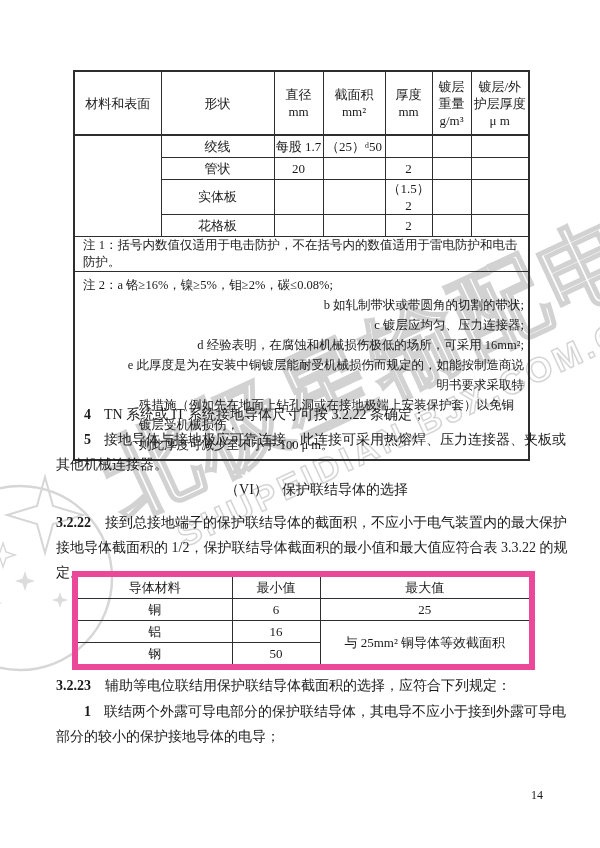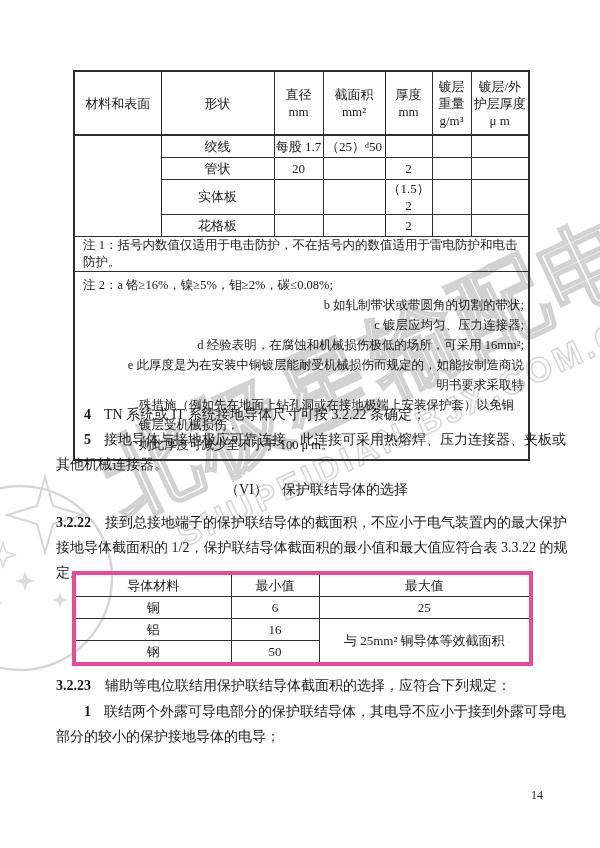--- a/index.html
+++ b/index.html
@@ -25,21 +25,21 @@
   .t1 th,.t1 td{border:1px solid #2e2e2e;padding:0;font-weight:normal;
                 font-size:13px;text-align:center;vertical-align:middle;}
   .t1 .hrow th{height:62px;white-space:pre-line;line-height:17px;border-bottom:2px solid #2e2e2e;}
   .t1 .drow td{height:21px;margin-top:23px;}
   .t1 .note-row td{height:21px;text-align:left;padding-left:8px;font-size:12.5px;}
   .t1 .note2-row td{text-align:left;font-size:12.5px;padding:3px 4px 4px 0;}
   .n2l{line-height:20px;padding-left:8px;}
   .n2l.sub{padding-left:46px;text-align:right;}
   .n2l.cont{padding-left:64px;}
 
-  .t2{position:absolute;left:72px;top:571px;width:457px;border:4px solid #ec4899;}
+  .t2{position:absolute;left:72px;top:571px;width:457px;border:6px solid #ec4899;}
   .t2 th,.t2 td{border:1px solid #2e2e2e;padding:0;font-weight:normal;
                 font-size:13px;text-align:center;vertical-align:middle;height:21px;}
 
   .bp{position:absolute;left:40px;width:521px;margin:16px;font-size:14px;line-height:25px;}
   .ind{text-indent:28px;}
   .num{font-weight:bold;margin-right:13px;}
   .secnum{font-weight:bold;margin-right:14px;}
   #p4{top:386px;}
   #p5{top:411px;}
   #h6{top:461px;text-align:center;text-indent:0;}

